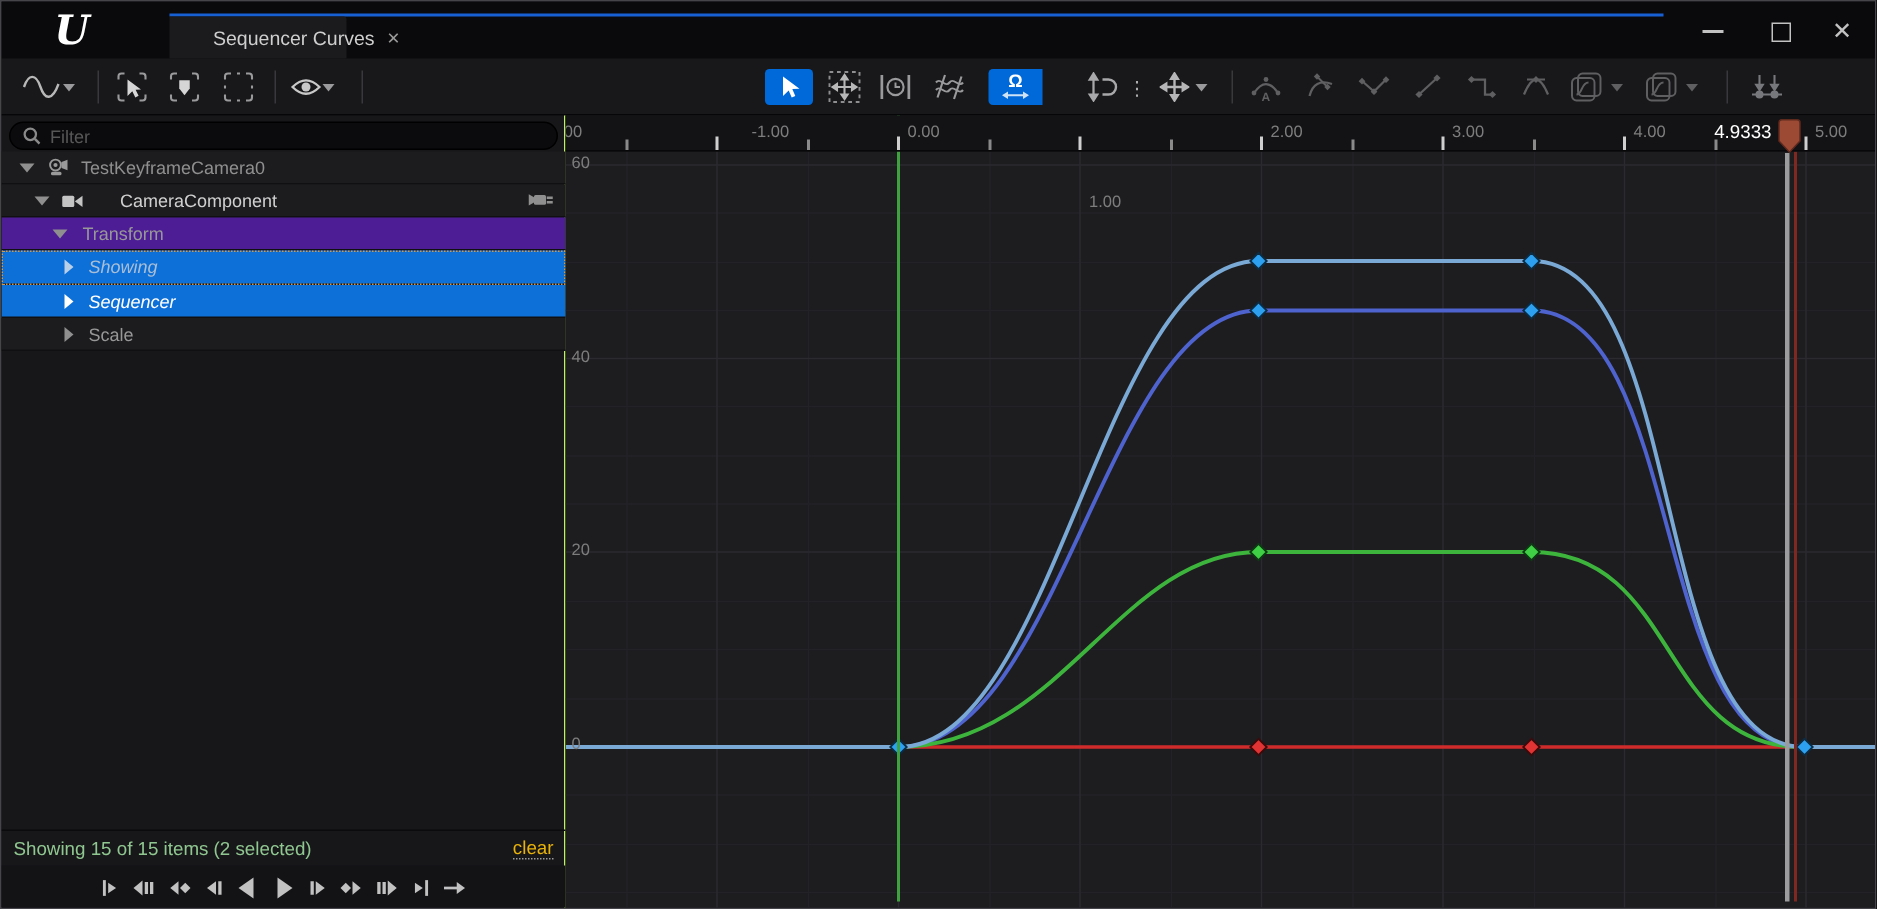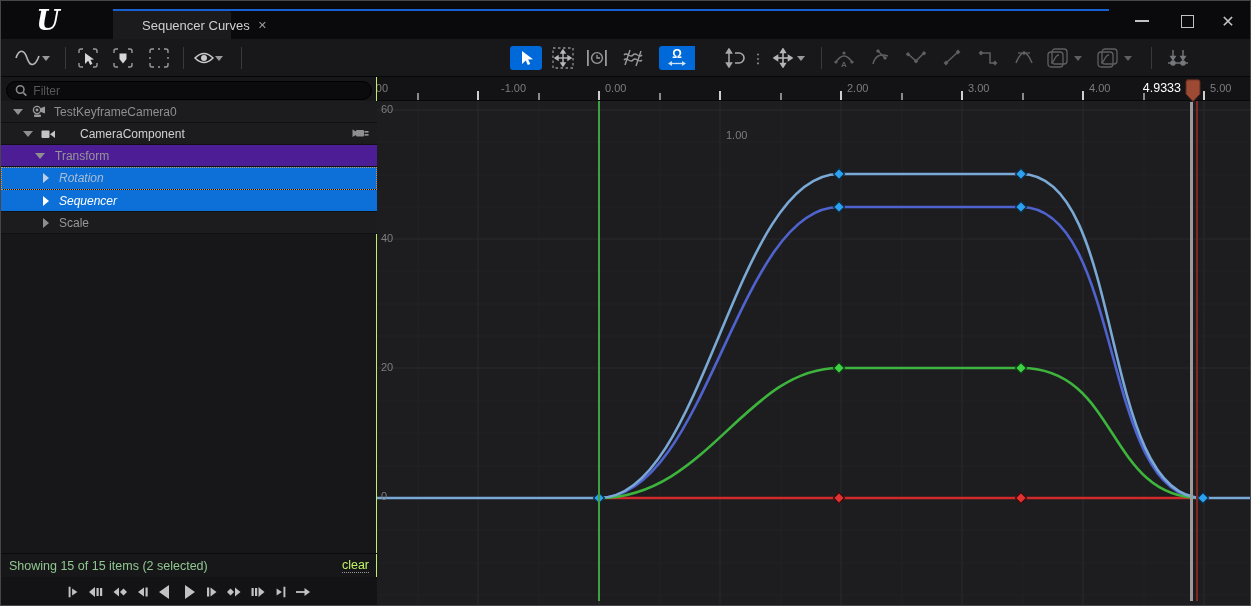--- a/index.html
+++ b/index.html
@@ -46,21 +46,21 @@
   .filterbox input::placeholder { color:#575757; }
   .row { position:absolute; left:0; width:376px; height:22px; background:#1c1c1f; border-bottom:1px solid #101013;
          display:flex; align-items:center; font-size:12px; color:#9a9a9a; }
   .row.sel { background:#0d6fd8; color:#fff; }
   .row.focus { outline:1px dotted #cf9a4a; outline-offset:-1px; }
   .caret-d { width:0; height:0; border-left:5px solid transparent; border-right:5px solid transparent; border-top:6px solid #8f8f8f; }
   .caret-r { width:0; height:0; border-top:5px solid transparent; border-bottom:5px solid transparent; border-left:6px solid #8f8f8f; }
   .it { font-style:italic; }
   .status { position:absolute; left:0; top:476px; width:376px; height:24px; border-top:1px solid #0b0b0d;
             display:flex; align-items:center; padding:0 8px; font-size:12.5px; color:#90c790; }
-  .clear-link { margin-left:auto; color:#bef264; border-bottom:1px dotted #9a9a9a; cursor:pointer; font-size:12.5px; }
+  .clear-link { margin-left:auto; color:#eab308; border-bottom:1px dotted #9a9a9a; cursor:pointer; font-size:12.5px; }
   .transport { position:absolute; left:0; top:500px; width:376px; height:30px; background:#131316;
                display:flex; align-items:center; justify-content:center; gap:6px; }
   .transport svg { display:block; cursor:pointer; }
   
   .graph { position:absolute; left:376px; top:76px; width:875px; height:530px; background:#1d1d20; overflow:hidden; }
   .ruler { position:absolute; left:0; top:0; width:875px; height:24px; background:#131316; border-bottom:1px solid #08080a; }
   .rl { position:absolute; top:5px; font-size:11px; color:#7d7d7d; white-space:nowrap; }
   .tick-M { position:absolute; top:14px; width:2px; height:9px; background:#cfcfcf; }
   .tick-m { position:absolute; top:16px; width:2px; height:7px; background:#8a8a8a; }
   .ylab { position:absolute; left:4px; font-size:11px; color:#7d7d7d; }
@@ -367,21 +367,21 @@
       </svg>
     </div>
 
     <div class="row" style="top:68px;background:#4c1d95;">
       <div style="margin-left:34px;" class="caret-d"></div>
       <span style="margin-left:10px;color:#979797;">Transform</span>
     </div>
 
     <div class="row sel focus" style="top:90px;height:23px;">
       <div style="margin-left:42px;border-left-color:#b9cfe8;" class="caret-r"></div>
-      <span class="it" style="margin-left:10px;color:#a9bed4;">Rotation</span>
+      <span class="it" style="margin-left:10px;color:#a9bed4;">Showing</span>
     </div>
 
     <div class="row sel" style="top:113px;">
       <div style="margin-left:42px;border-left-color:#ffffff;" class="caret-r"></div>
       <span class="it" style="margin-left:10px;color:#ffffff;">Sequencer</span>
     </div>
 
     <div class="row" style="top:135px;">
       <div style="margin-left:42px;" class="caret-r"></div>
       <span style="margin-left:10px;color:#979797;">Scale</span>

